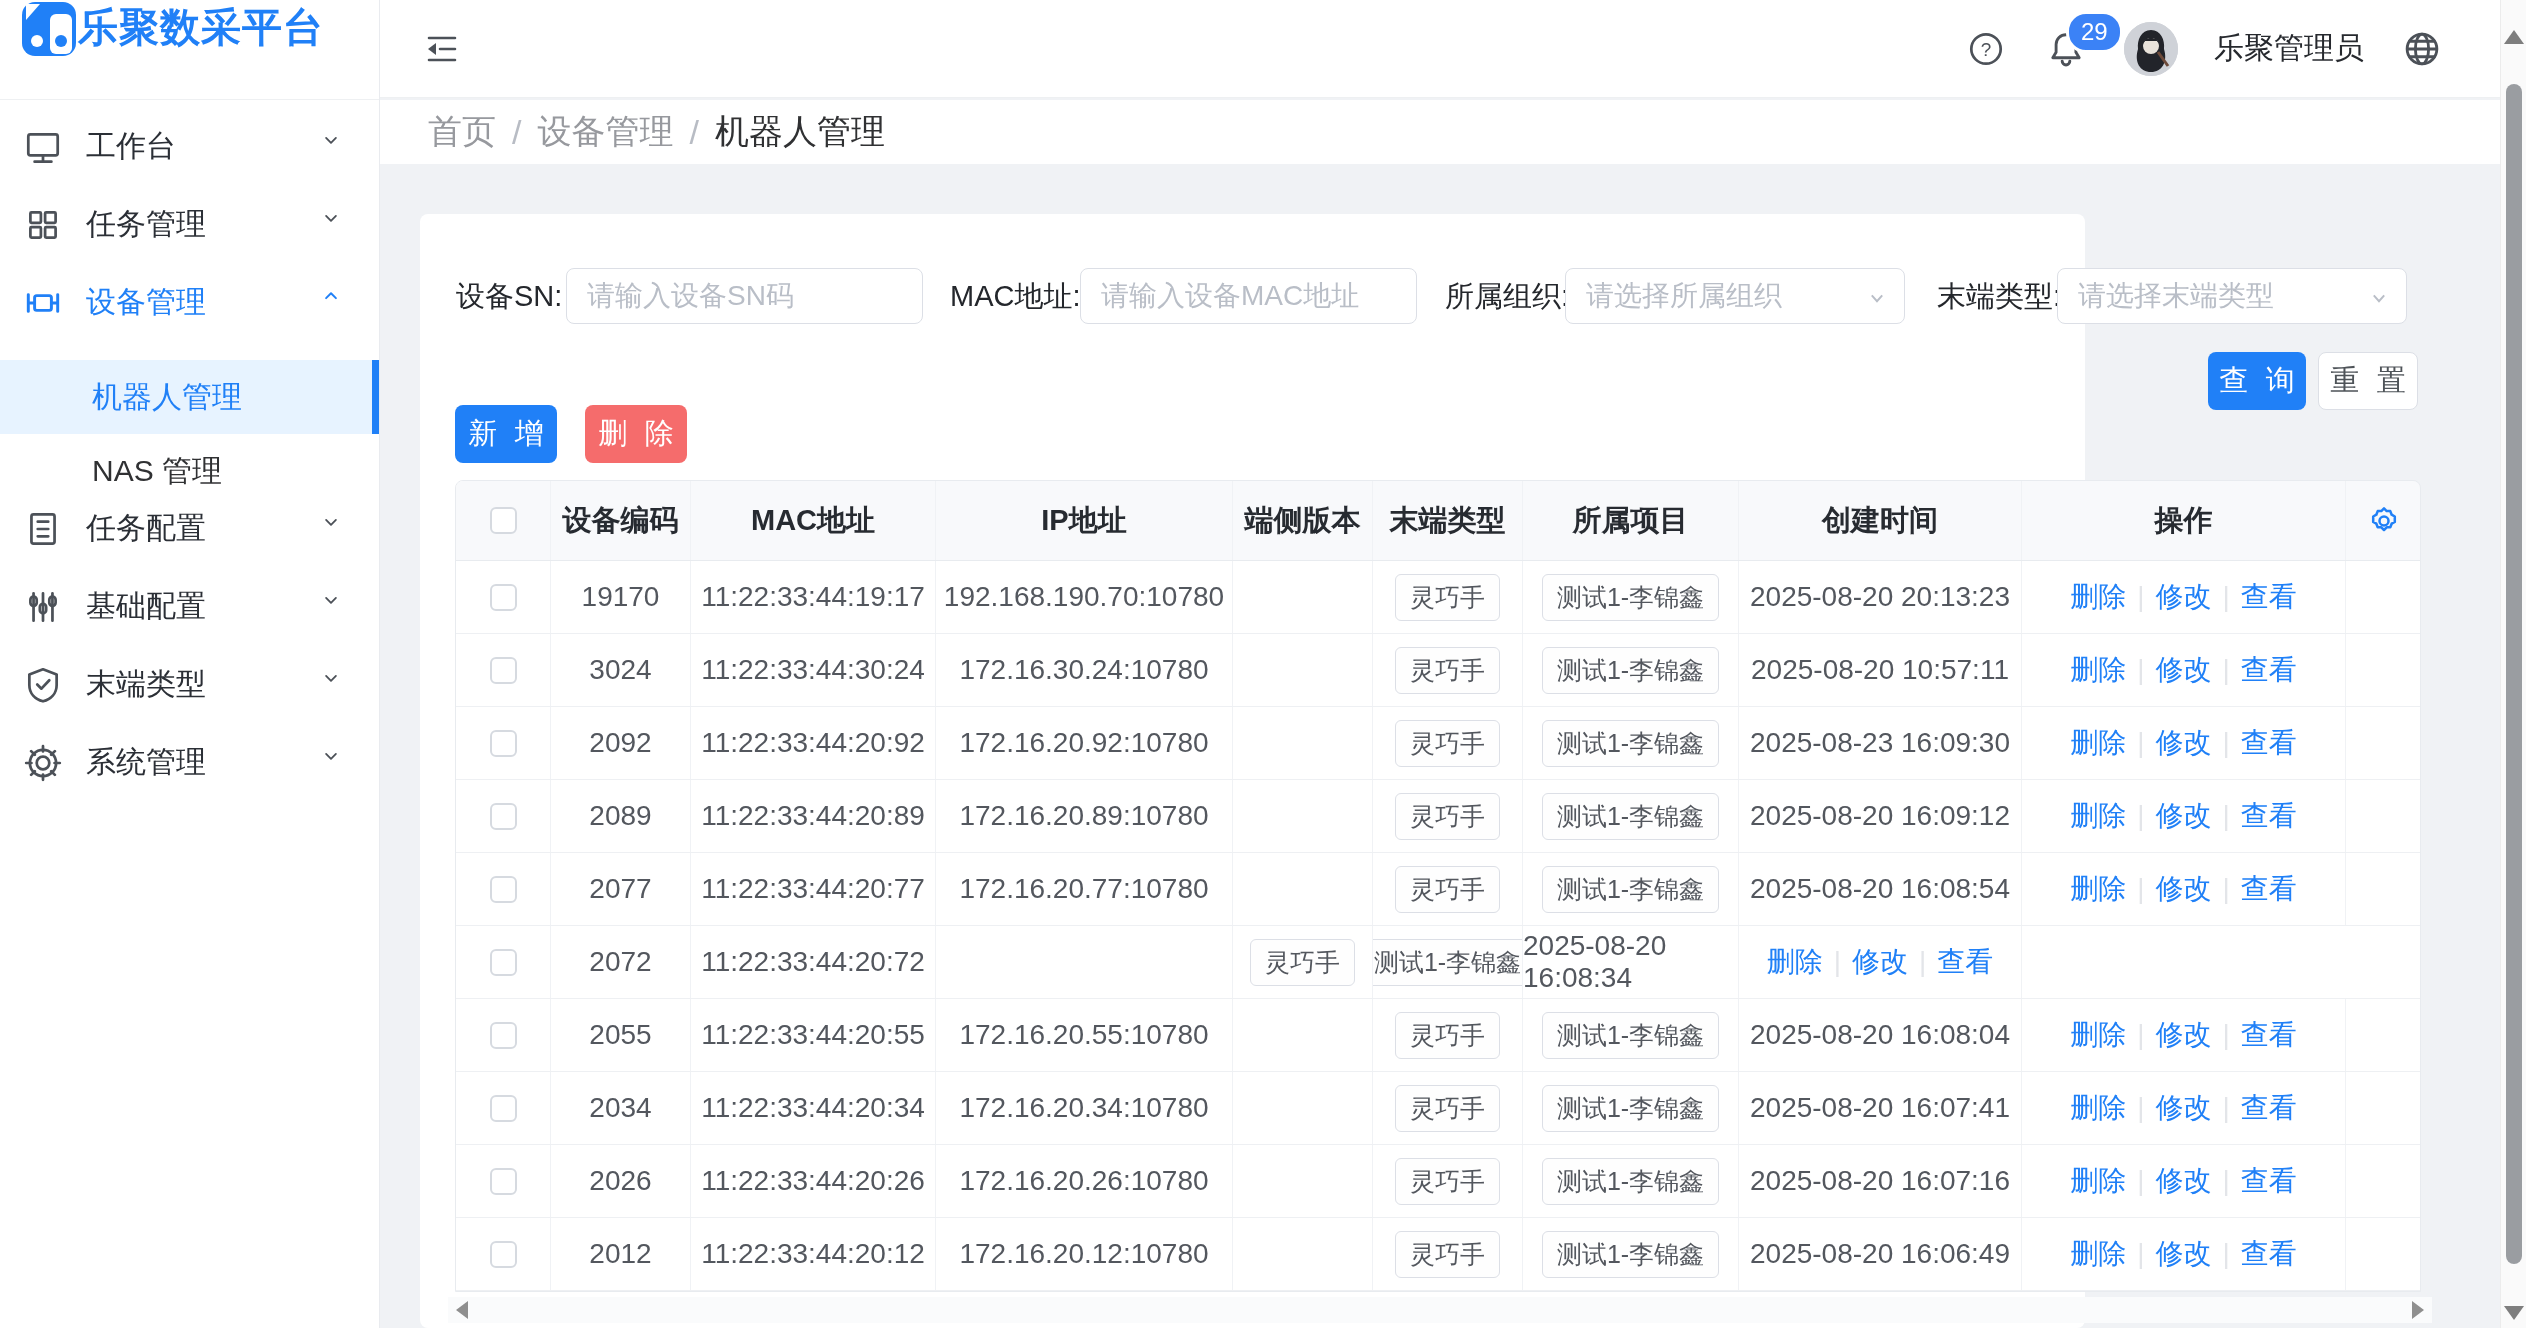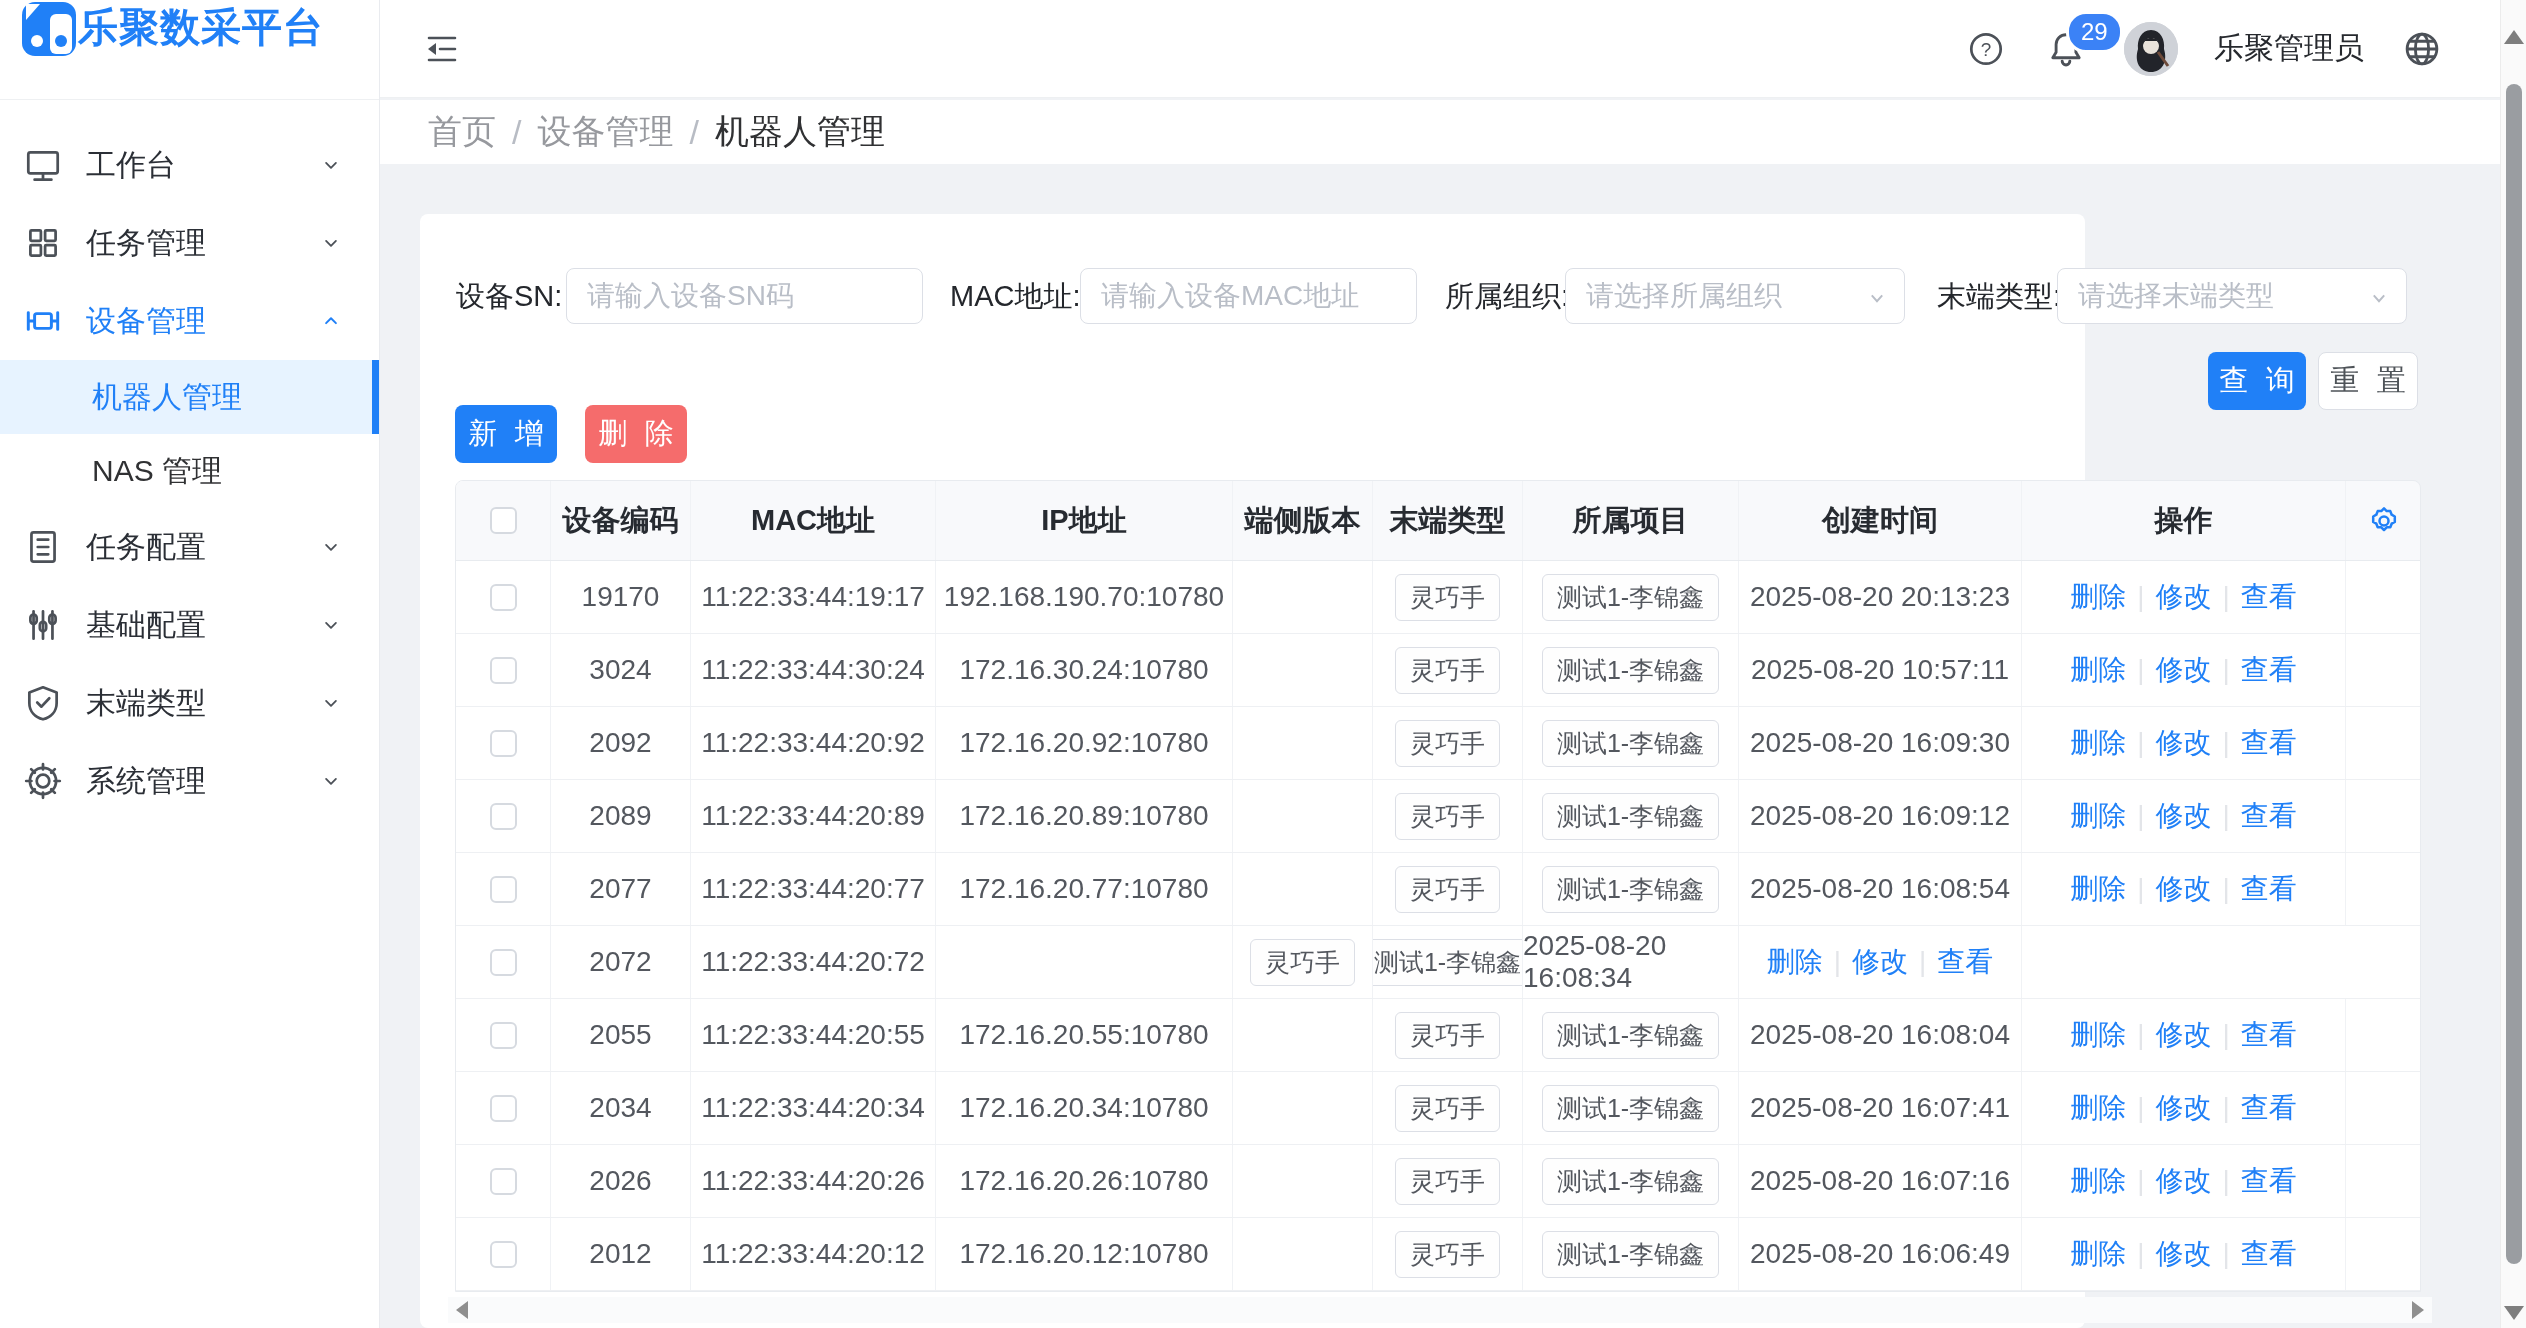--- a/index.html
+++ b/index.html
@@ -4,21 +4,21 @@
 <style>
   * { margin:0; padding:0; box-sizing:border-box; }
   html,body { width:2526px; height:1328px; overflow:hidden; }
   body { font-family:"Liberation Sans","DejaVu Sans",sans-serif; background:#f0f2f5; color:#303133; position:relative; }
 
   
   .sidebar { position:absolute; left:0; top:0; width:380px; height:1328px; background:#fff; border-right:1px solid #e9ebef; z-index:5; }
   .logo-row { height:100px; border-bottom:1px solid #eef0f2; display:flex; align-items:flex-start; padding-left:20px; }
   .logo-text { font-size:40px; font-weight:bold; color:#2080f7; letter-spacing:1px; }
   .menu { padding-top:26px; }
-  .menu-item { position:relative; height:78px; display:flex; align-items:center; padding:0 34px 0 22px; gap:22px; font-size:30px; color:#2b2f36; cursor:pointer; }
+  .menu-item { position:relative; height:78px; display:flex; align-items:flex-start; padding:0 34px 0 22px; gap:22px; font-size:30px; color:#2b2f36; cursor:pointer; }
   .menu-item .mlabel { flex:1; }
   .menu-item svg.micon { width:42px; height:42px; flex:none; }
   .menu-item svg.chev { width:28px; height:28px; flex:none; }
   .menu-item.active-parent { color:#2080f7; }
   .submenu-item { position:relative; height:74px; display:flex; align-items:center; padding-left:92px; font-size:30px; color:#303133; cursor:pointer; }
   .submenu-item.active { background:#e7f3ff; color:#2080f7; }
   .submenu-item.active::after { content:""; position:absolute; right:0; top:0; bottom:0; width:7px; background:#2080f7; }
 
   
   .topbar { position:absolute; left:380px; right:0; top:0; height:98px; background:#fff; border-bottom:1px solid #eef0f2; display:flex; align-items:center; z-index:4; }
@@ -343,21 +343,21 @@
     <div class="tcell">2092</div>
     <div class="tcell">11:22:33:44:20:92</div>
     <div class="tcell">172.16.20.92:10780</div>
     <div class="tcell"></div>
     <div class="tcell">
             <span class="tag">灵巧手</span>
           </div>
     <div class="tcell">
             <span class="tag">测试1-李锦鑫</span>
           </div>
-    <div class="tcell">2025-08-20 16:09:30</div>
+    <div class="tcell">2025-08-23 16:09:30</div>
     <div class="tcell">
       <span class="alink">删除</span>
       <span class="asep">|</span>
       <span class="alink">修改</span>
       <span class="asep">|</span>
       <span class="alink">查看</span>
     </div>
     <div class="tcell"></div>
   </div>
 

